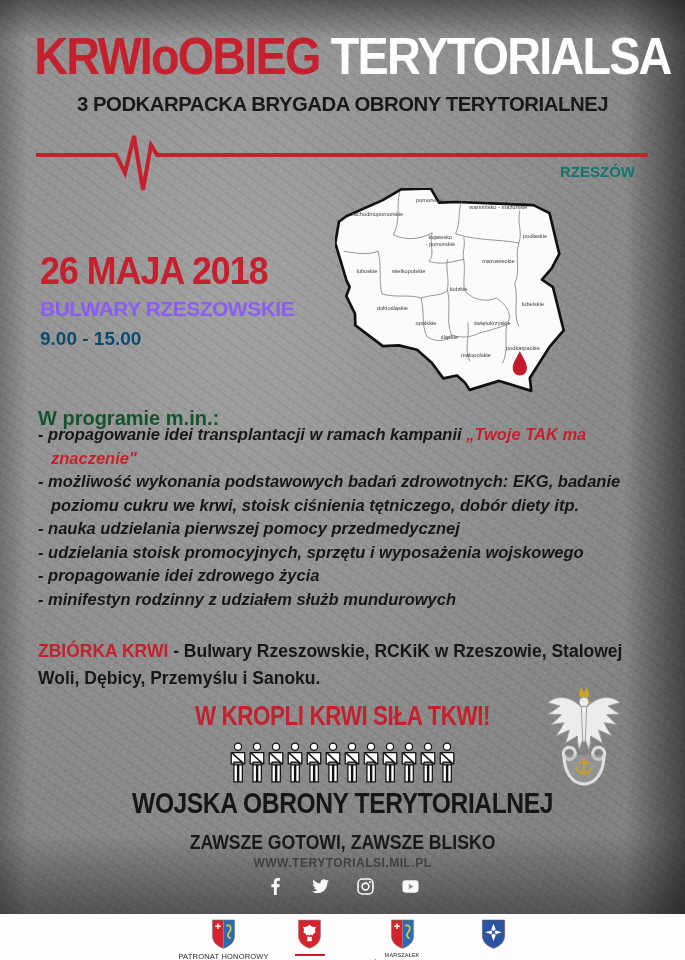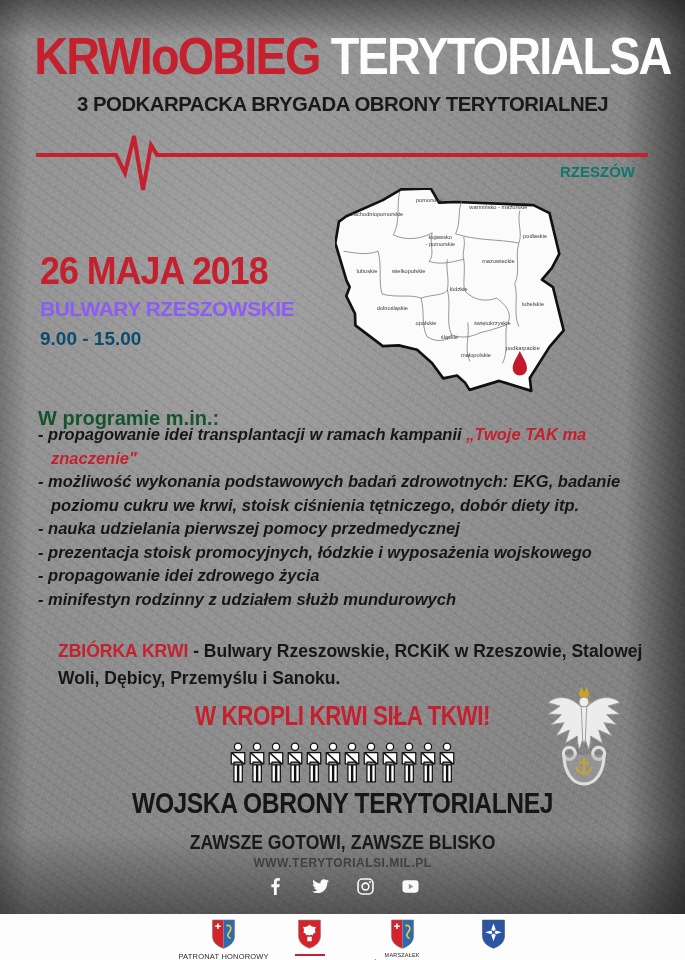--- a/index.html
+++ b/index.html
@@ -33,21 +33,21 @@
   
   .date{left:40px;top:250px;font-weight:bold;font-size:38px;letter-spacing:-1px;transform:scaleX(.94);transform-origin:left;white-space:nowrap;}
   .venue{left:40px;top:297px;font-weight:bold;font-size:21px;color:#8b5cf6;letter-spacing:-.5px;white-space:nowrap;}
   .hours{left:40px;top:328px;font-weight:bold;font-size:19px;color:#0c4a6e;letter-spacing:0;}
   
   .prog-head{left:38px;top:388px;font-weight:bold;font-size:20px;color:#14532d;margin-top:19px;}
   .prog-list{left:38px;top:423px;width:625px;font-weight:bold;font-size:16.5px;color:#161616;line-height:23.5px;}
   .prog-item{padding-left:13px;text-indent:-13px;font-style:italic;}
   .prog-item .hl{color:#c4202e;}
   
-  .zbiorka{left:38px;top:638px;width:620px;font-weight:bold;font-size:17.5px;line-height:27px;color:#161616;margin-left:20px;}
+  .zbiorka{left:38px;top:638px;width:620px;font-weight:bold;font-size:17.5px;line-height:27px;color:#161616;}
   .slogan{left:0;top:700px;width:685px;text-align:center;font-weight:bold;font-size:28px;
     letter-spacing:-.5px;transform:scaleX(.80);white-space:nowrap;}
   
   .soldiers{left:0;top:742px;width:685px;display:flex;justify-content:center;gap:1px;}
   .org-name{left:0;top:786px;width:685px;text-align:center;font-weight:bold;font-size:30px;color:#161616;
     letter-spacing:-.5px;transform:scaleX(.82);white-space:nowrap;}
   .motto{left:0;top:831px;width:685px;text-align:center;font-weight:bold;font-size:20px;color:#191919;
     transform:scaleX(.88);white-space:nowrap;}
   .website{left:0;top:856px;width:685px;text-align:center;font-weight:bold;font-size:12px;color:#404040;letter-spacing:.5px;}
   .social{left:0;top:878px;width:685px;display:flex;justify-content:center;gap:28px;align-items:center;}
@@ -140,21 +140,21 @@
 
   <div class="abs prog-head">W programie m.in.:</div>
   <div class="abs prog-list">
 
       <div class="prog-item"><span>- propagowanie idei transplantacji w ramach kampanii </span><span class="hl">„Twoje TAK ma znaczenie"</span></div>
 
       <div class="prog-item"><span>- możliwość wykonania podstawowych badań zdrowotnych: EKG, badanie poziomu cukru we krwi, stoisk ciśnienia tętniczego, dobór diety itp.</span><span class="hl"></span></div>
 
       <div class="prog-item"><span>- nauka udzielania pierwszej pomocy przedmedycznej</span><span class="hl"></span></div>
 
-      <div class="prog-item"><span>- prezentacja stoisk promocyjnych, łódzkie i wyposażenia wojskowego</span><span class="hl"></span></div>
+      <div class="prog-item"><span>- udzielania stoisk promocyjnych, sprzętu i wyposażenia wojskowego</span><span class="hl"></span></div>
 
 
       <div class="prog-item"><span>- propagowanie idei zdrowego życia</span><span class="hl"></span></div>
 
       <div class="prog-item"><span>- minifestyn rodzinny z udziałem służb mundurowych</span><span class="hl"></span></div>
     </div>
 
   <div class="abs zbiorka"><span class="red">ZBIÓRKA KRWI</span><span> - Bulwary Rzeszowskie, RCKiK w Rzeszowie, Stalowej Woli, Dębicy, Przemyślu i Sanoku.</span></div>
 
   <div class="abs slogan red">W KROPLI KRWI SIŁA TKWI!</div>

